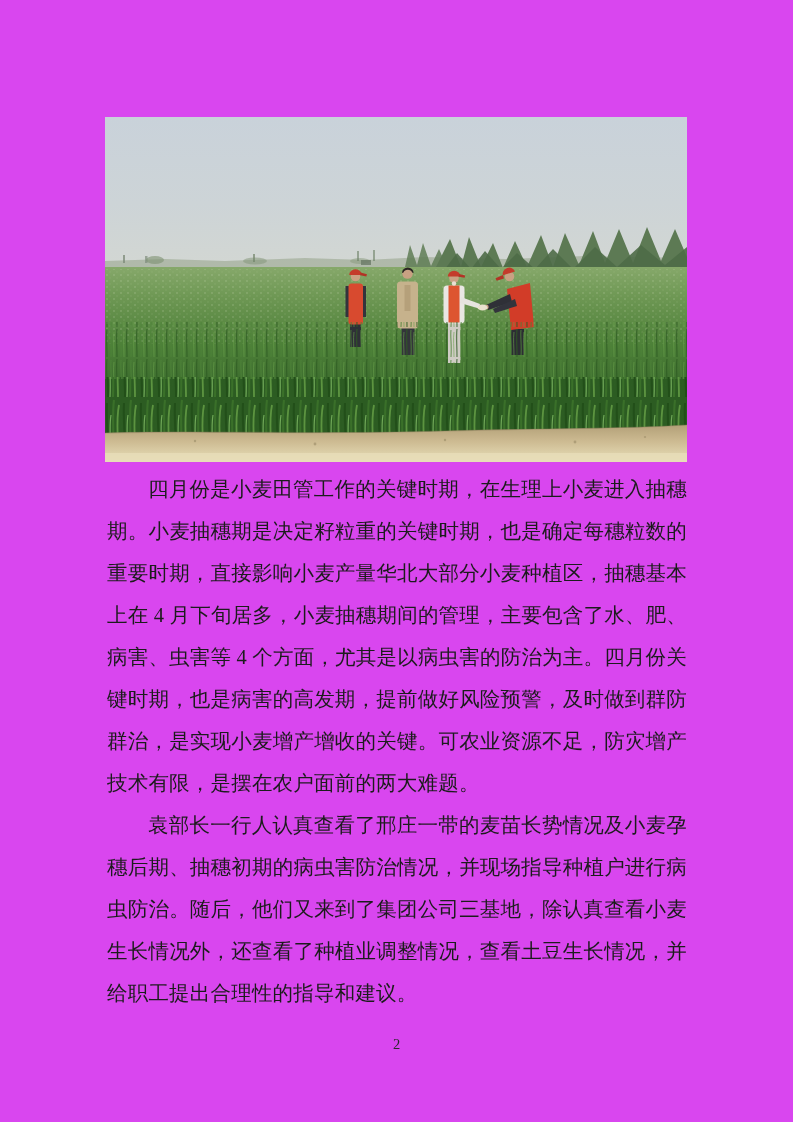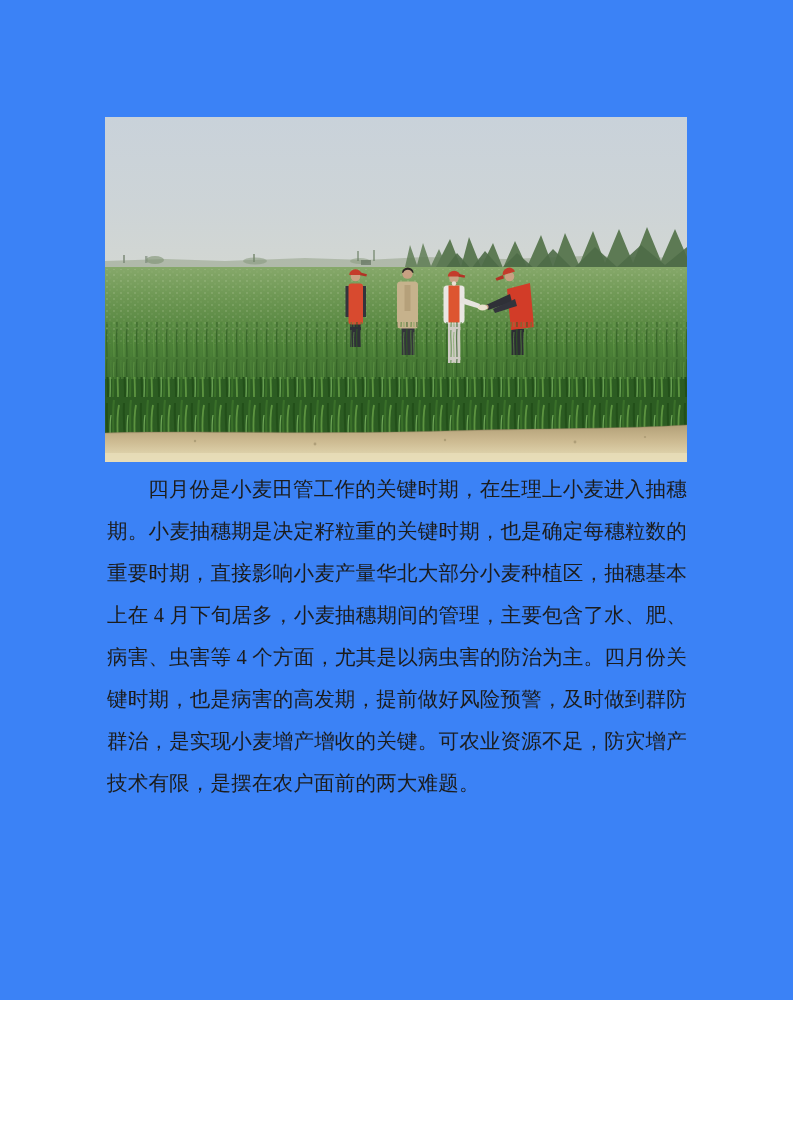--- a/index.html
+++ b/index.html
@@ -1,20 +1,20 @@
 <!DOCTYPE html>
 <html><head>
 <meta charset="utf-8">
 <style>
   html, body { margin: 0; padding: 0; background: #ffffff; }
   .page {
     position: relative;
     width: 793px;
-    height: 1000px;
-    background: #3b82f6;
+    height: 1122px;
+    background: #d946ef;
     overflow: hidden;
     font-family: "Liberation Serif", "DejaVu Serif", serif;
   }
   .photo-frame {
     position: absolute;
     left: 105px;
     top: 117px;
     width: 582px;
     height: 345px;
     margin: 0;
@@ -170,19 +170,20 @@
         <circle cx="210" cy="327" r="1.4" fill="#9a8a66" opacity="0.6"></circle>
         <circle cx="340" cy="323" r="1.2" fill="#9a8a66" opacity="0.6"></circle>
         <circle cx="470" cy="325" r="1.4" fill="#9a8a66" opacity="0.6"></circle>
         <circle cx="540" cy="320" r="1.1" fill="#9a8a66" opacity="0.6"></circle>
       </g>
     </svg>
   </figure>
 
   <main class="body-text">
     <p class="para">四月份是小麦田管工作的关键时期，在生理上小麦进入抽穗期。小麦抽穗期是决定籽粒重的关键时期，也是确定每穗粒数的重要时期，直接影响小麦产量华北大部分小麦种植区，抽穗基本上在 4 月下旬居多，小麦抽穗期间的管理，主要包含了水、肥、病害、虫害等 4 个方面，尤其是以病虫害的防治为主。四月份关键时期，也是病害的高发期，提前做好风险预警，及时做到群防群治，是实现小麦增产增收的关键。可农业资源不足，防灾增产技术有限，是摆在农户面前的两大难题。</p>
+    <p class="para">袁部长一行人认真查看了邢庄一带的麦苗长势情况及小麦孕穗后期、抽穗初期的病虫害防治情况，并现场指导种植户进行病虫防治。随后，他们又来到了集团公司三基地，除认真查看小麦生长情况外，还查看了种植业调整情况，查看土豆生长情况，并给职工提出合理性的指导和建议。</p>
   </main>
 
   <footer class="page-footer">
     <span>2</span>
   </footer>
 
 </div>
 
 </body></html>

